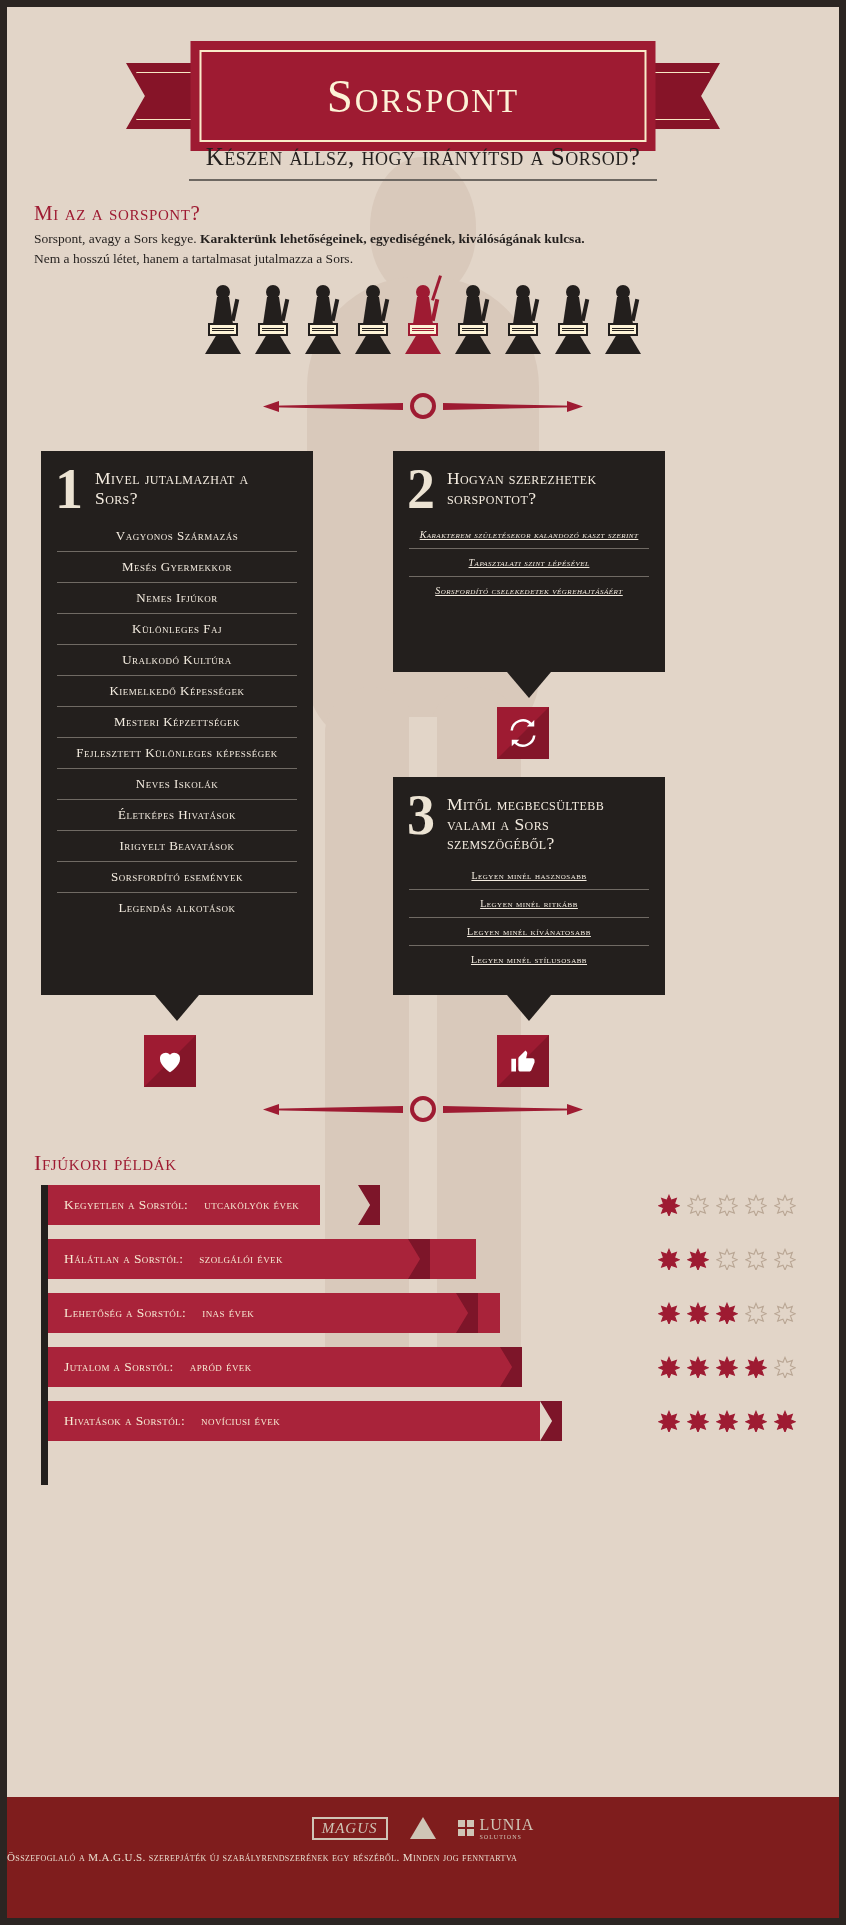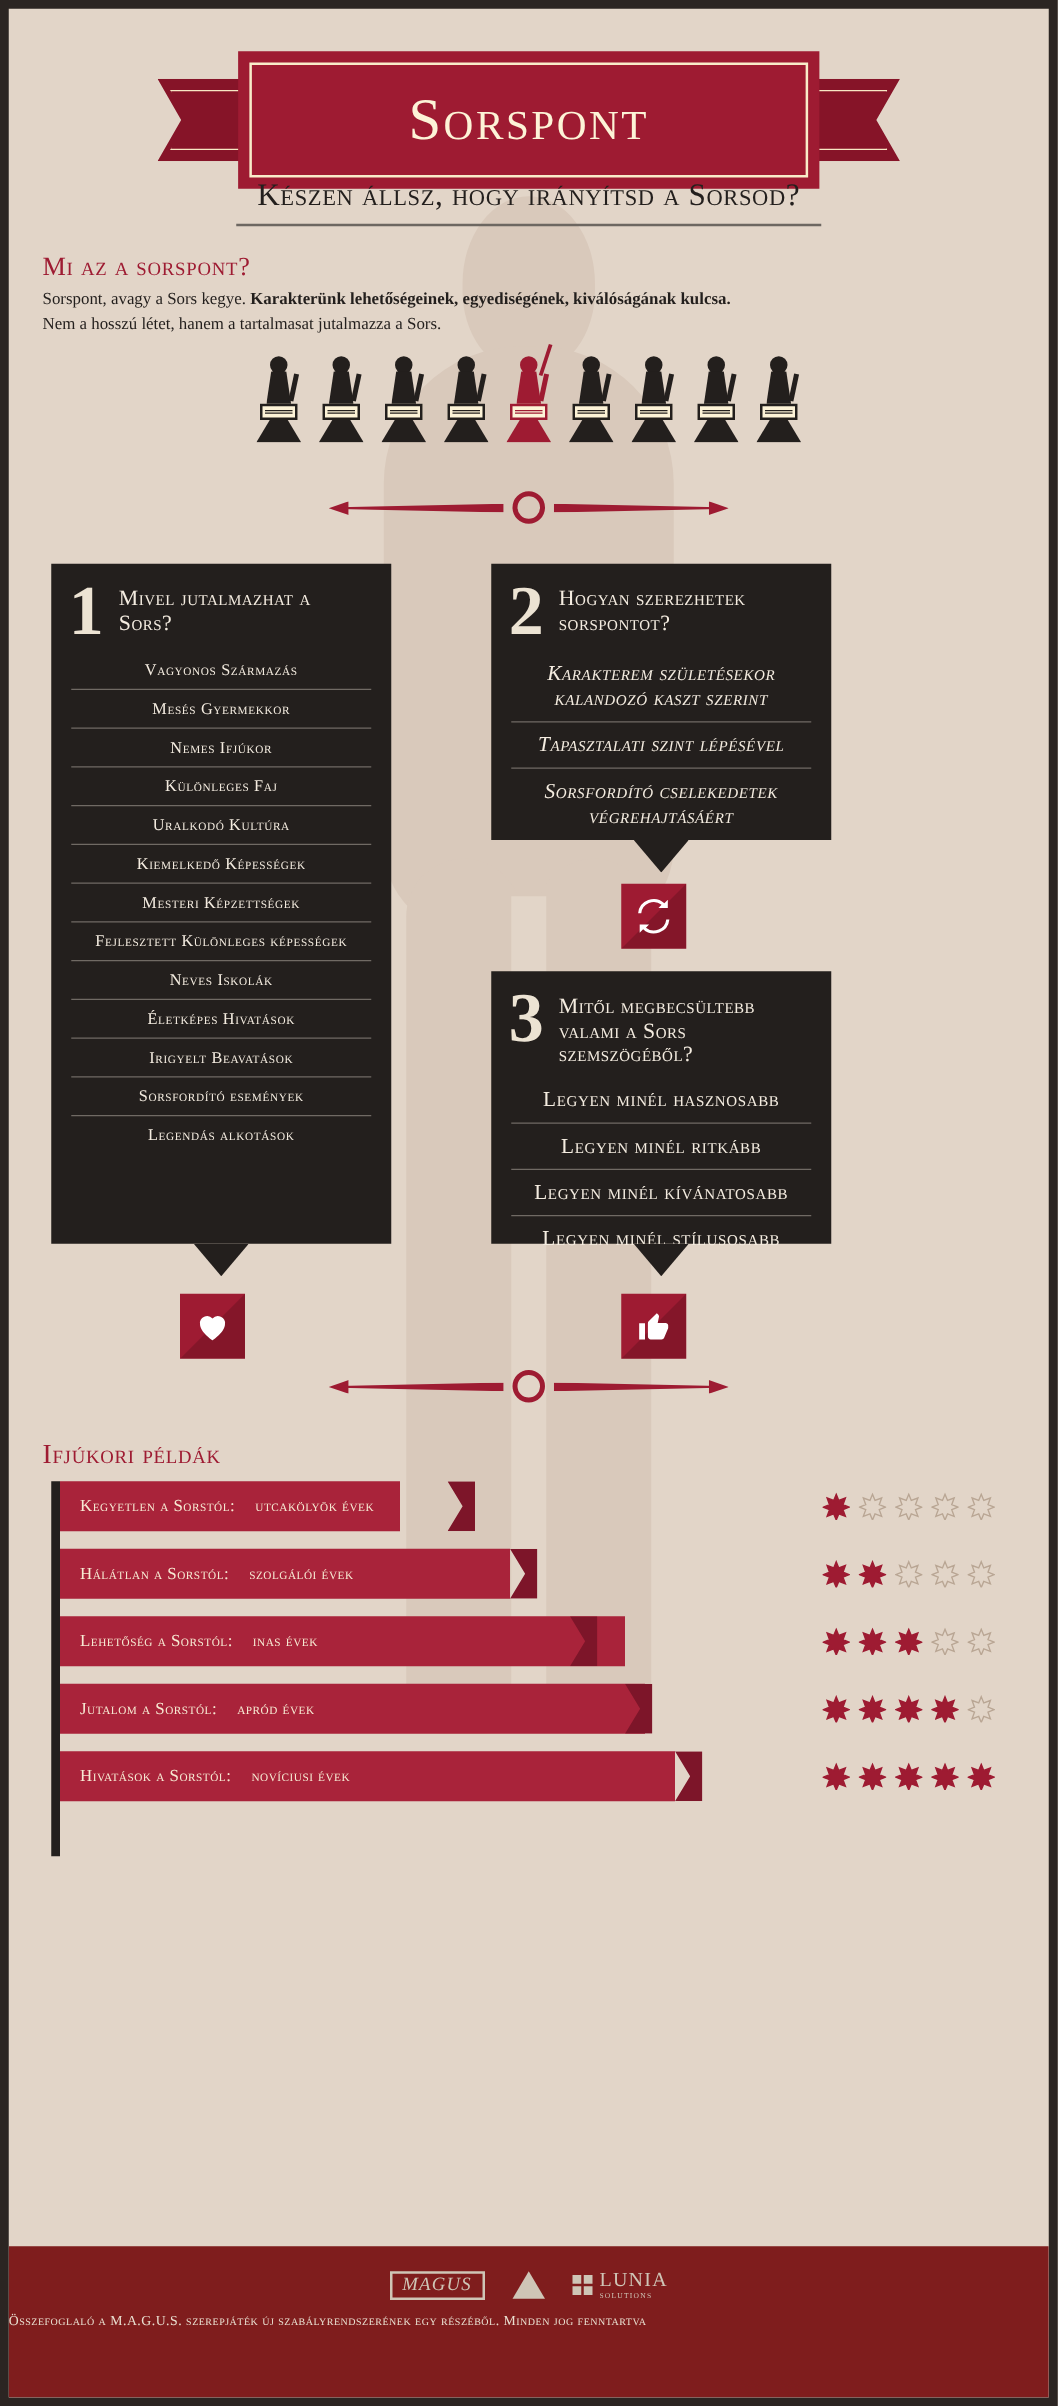--- a/index.html
+++ b/index.html
@@ -130,21 +130,21 @@
                   clip-path: polygon(0 0, 100% 0, 50% 100%); }
   .box-head { display: flex; align-items: flex-start; padding: 16px 18px 6px 14px; }
   .box-num { font-size: 56px; line-height: .82; color: #ece3d3; font-weight: bold;
              padding-right: 12px; font-family: "Liberation Serif", serif; }
   .box-q { font-size: 17.5px; font-variant: small-caps; line-height: 1.12;
            letter-spacing: .4px; padding-top: 2px; }
   .list { padding: 2px 16px 14px 16px; }
   .list li { list-style: none; text-align: center; font-variant: small-caps;
              font-size: 13px; letter-spacing: .5px; padding: 7px 2px 7px; color: #f4ece0; }
   .list li + li { border-top: 1.5px solid #706a64; }
-  .list.compact li { font-size: 17px; padding: 8px 2px; }
+  .list.compact li { font-size: 10px; padding: 8px 2px; text-decoration: underline; }
   .list.italic li { font-style: italic; }
 
   #box1 { left: 34px; top: 444px; width: 272px; height: 544px; }
   #box2 { left: 386px; top: 444px; width: 272px; height: 221px; }
   #box3 { left: 386px; top: 770px; width: 272px; height: 218px; }
 
   
   .tile { position: absolute; width: 52px; height: 52px; background: #9e1b32;
           display: flex; align-items: center; justify-content: center; overflow: hidden; }
   .tile .shade { position: absolute; right: 0; bottom: 0; width: 0; height: 0;
@@ -400,21 +400,21 @@
             </svg>
             <svg class="star" viewBox="0 0 24 24">
               <path d="M12 1.5l2.2 5.4 5.8-2.1-2.1 5.8 5.4 2.2-5.4 2.2 2.1 5.8-5.8-2.1L12 24l-2.2-5.3-5.8 2.1 2.1-5.8L.7 12.8l5.4-2.2L4 4.8l5.8 2.1z" fill="none" stroke="#b9a694" stroke-width="1.2"></path>
             </svg>
             <svg class="star" viewBox="0 0 24 24">
               <path d="M12 1.5l2.2 5.4 5.8-2.1-2.1 5.8 5.4 2.2-5.4 2.2 2.1 5.8-5.8-2.1L12 24l-2.2-5.3-5.8 2.1 2.1-5.8L.7 12.8l5.4-2.2L4 4.8l5.8 2.1z" fill="none" stroke="#b9a694" stroke-width="1.2"></path>
             </svg>
           </div>
         </div>
         <div class="rib">
-          <div class="body" style="width:360px">
+          <div class="body" style="width:428px">
             <span class="lbl">Hálátlan a Sorstól:</span>
             <span class="val">szolgálói évek</span>
           </div>
           <div class="tail" style="left:360px"></div>
           <div class="stars">
             <svg class="star" viewBox="0 0 24 24">
               <path d="M12 1.5l2.2 5.4 5.8-2.1-2.1 5.8 5.4 2.2-5.4 2.2 2.1 5.8-5.8-2.1L12 24l-2.2-5.3-5.8 2.1 2.1-5.8L.7 12.8l5.4-2.2L4 4.8l5.8 2.1z" fill="#9e1b32" stroke="#9e1b32" stroke-width="1.2"></path>
             </svg>
             <svg class="star" viewBox="0 0 24 24">
               <path d="M12 1.5l2.2 5.4 5.8-2.1-2.1 5.8 5.4 2.2-5.4 2.2 2.1 5.8-5.8-2.1L12 24l-2.2-5.3-5.8 2.1 2.1-5.8L.7 12.8l5.4-2.2L4 4.8l5.8 2.1z" fill="#9e1b32" stroke="#9e1b32" stroke-width="1.2"></path>

